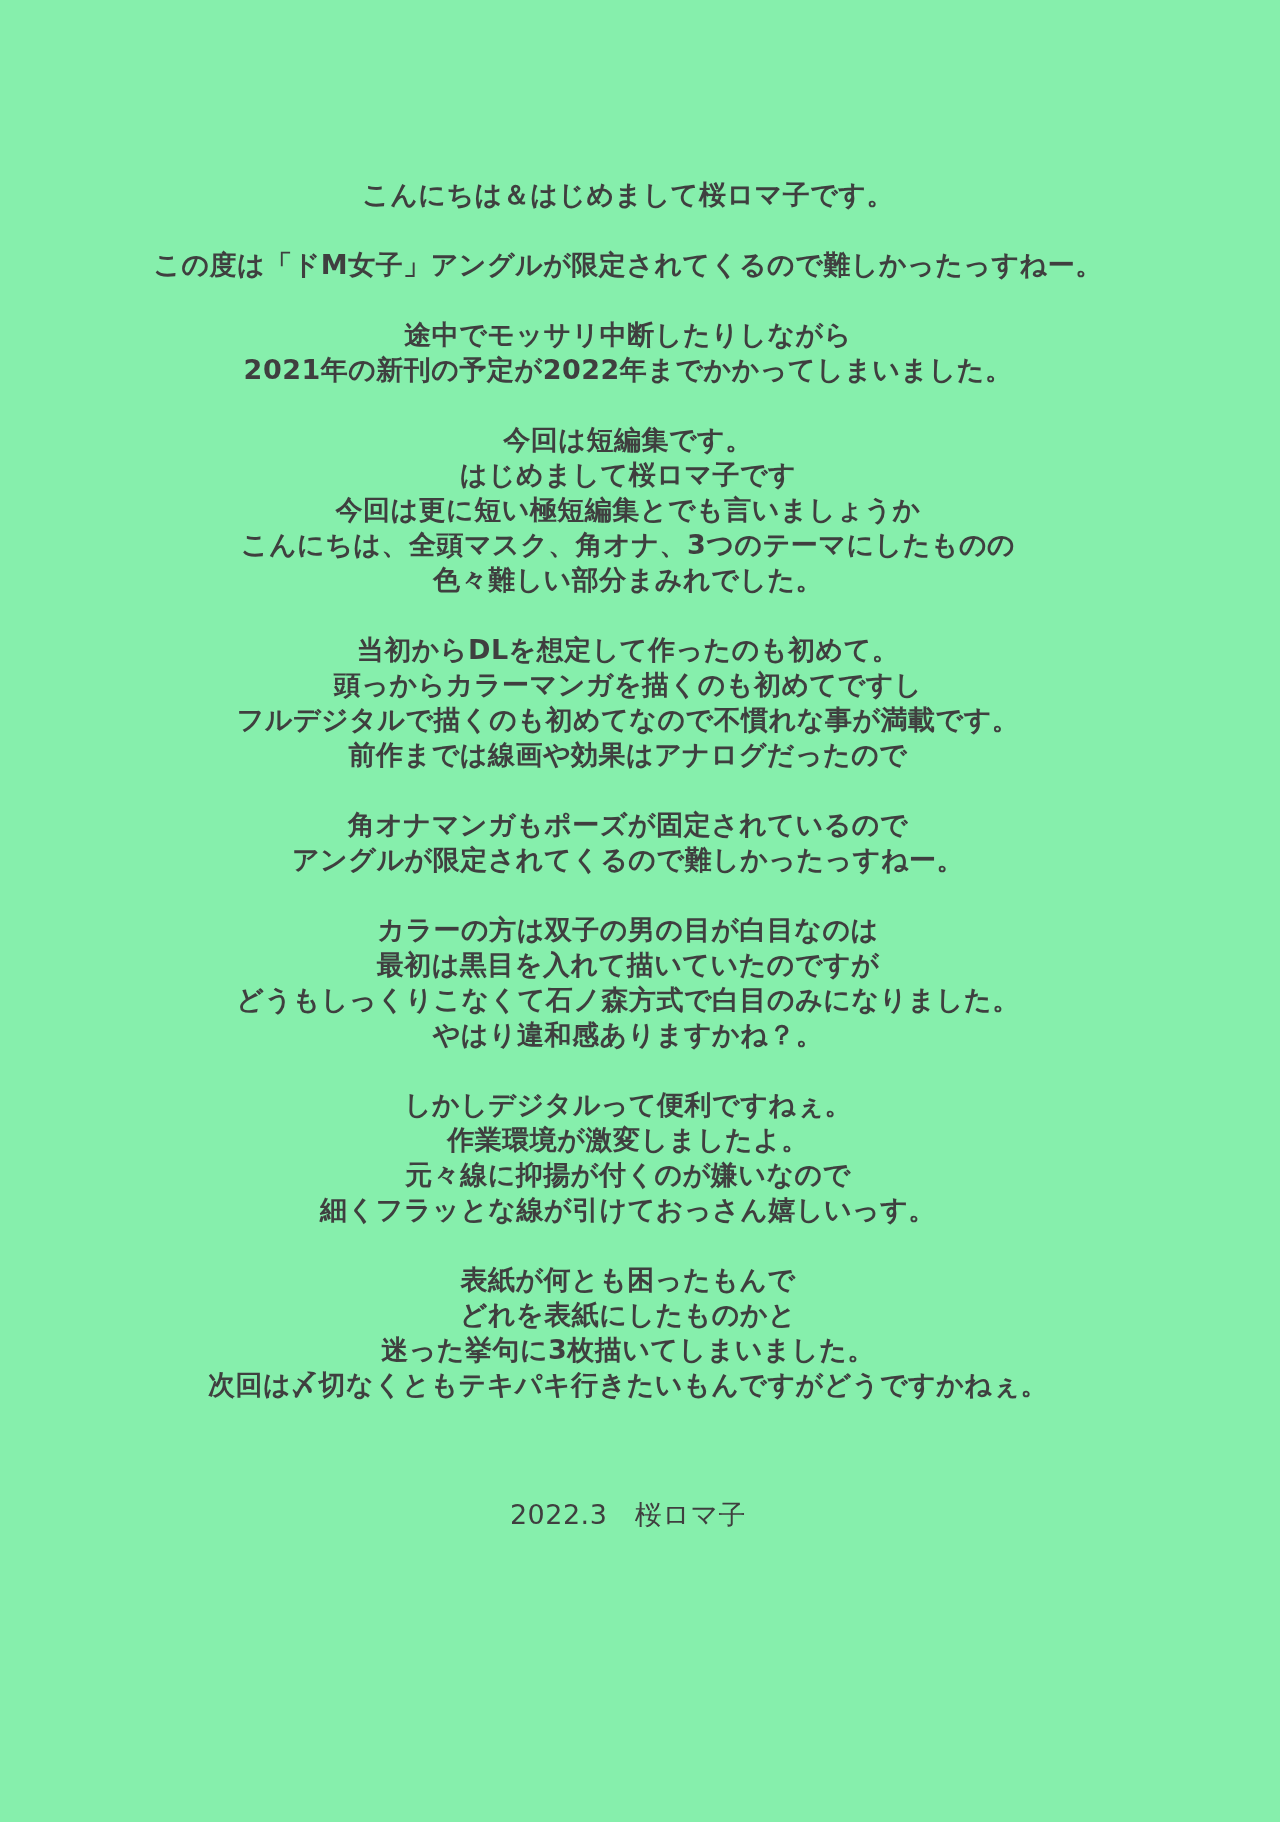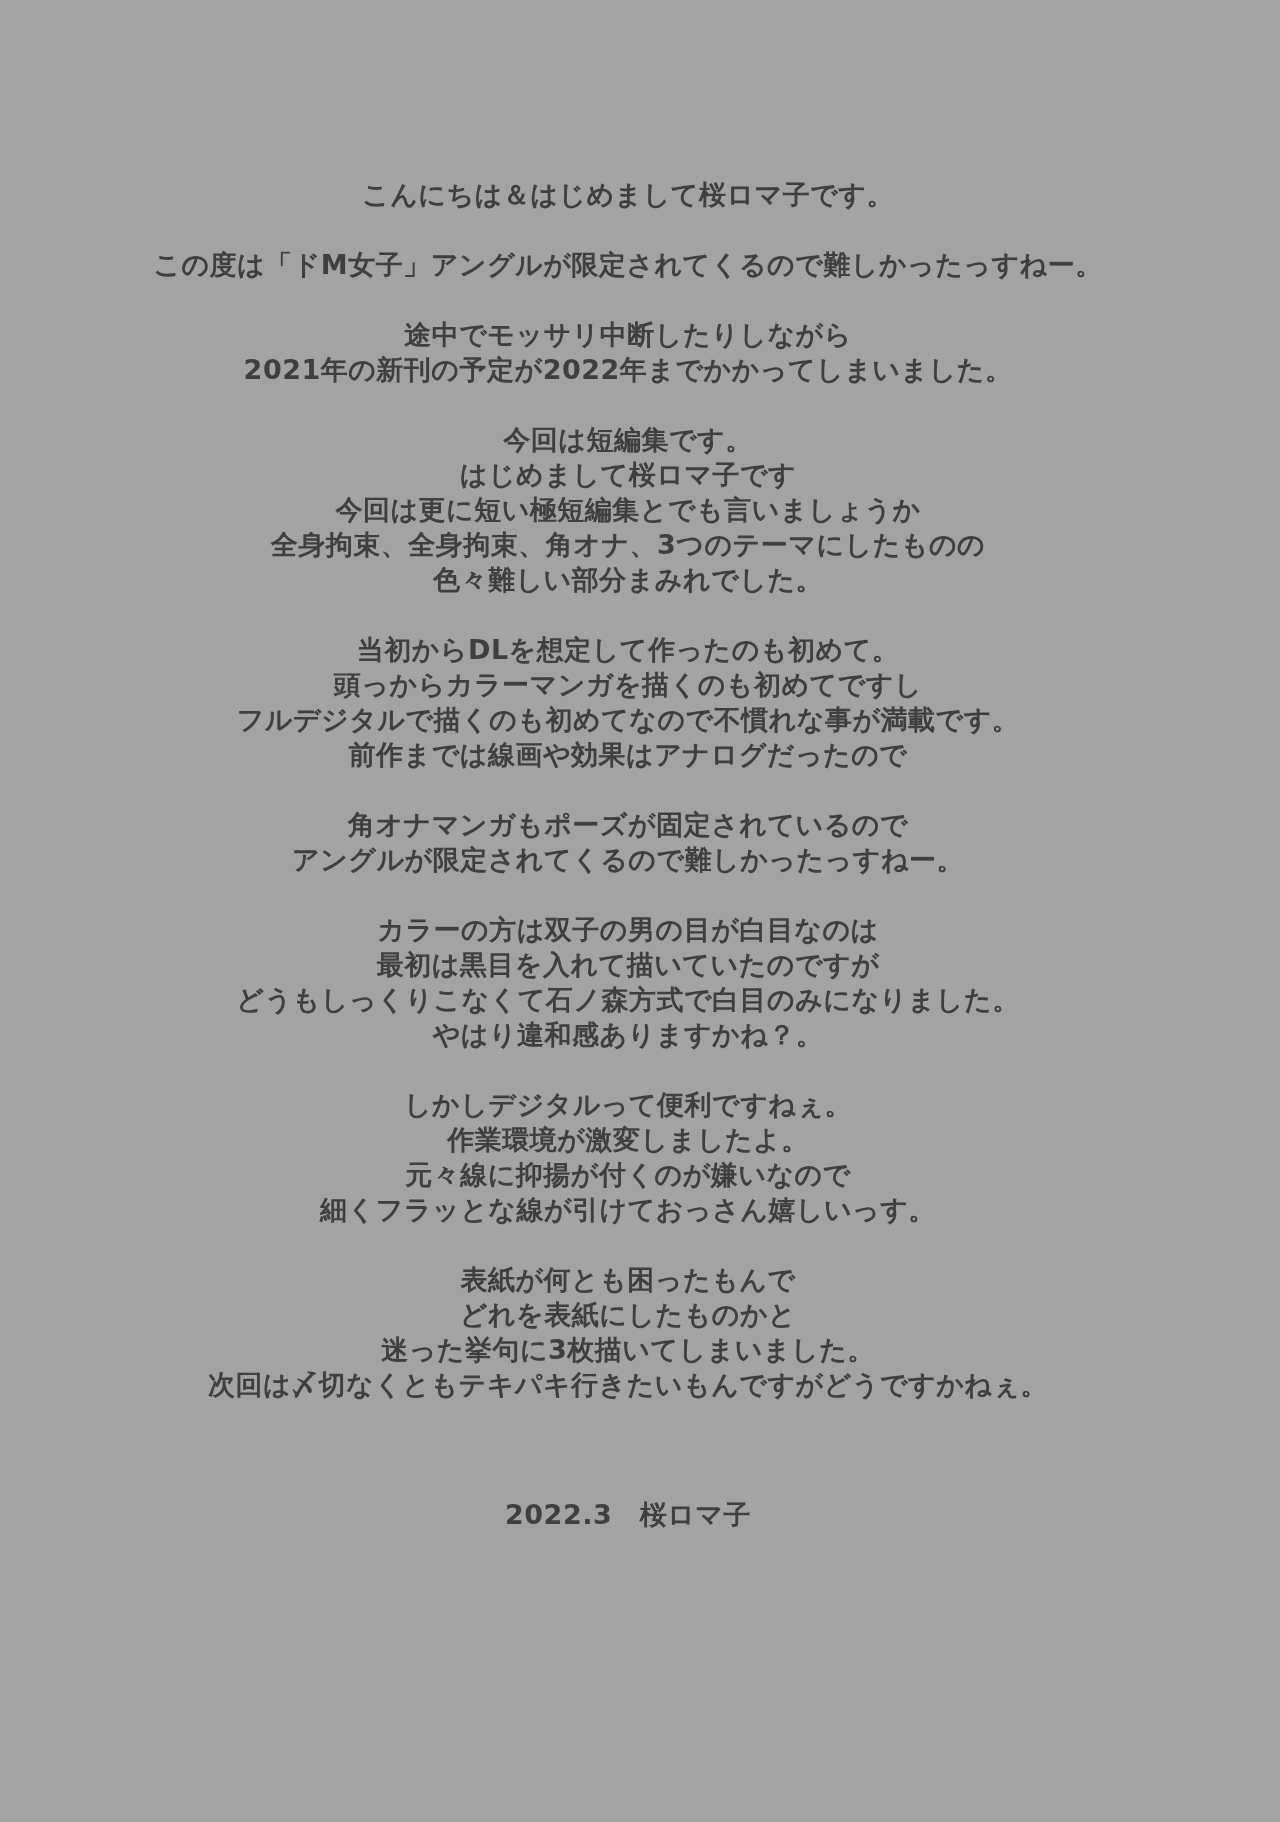--- a/index.html
+++ b/index.html
@@ -4,21 +4,21 @@
 <style>
   html, body {
     margin: 0;
     padding: 0;
     background: #ffffff;
   }
   .page {
     position: relative;
     width: 1280px;
     height: 1822px;
-    background: #a3a3a3;
+    background: #86efac;
     overflow: hidden;
     font-family: "DejaVu Sans", "Liberation Sans", sans-serif;
   }
   .content {
     padding-top: 177px;
     padding-right: 24px; 
     text-align: center;
     color: #3f3f3f;
     font-weight: 700;
     font-size: 27px;
@@ -27,21 +27,21 @@
   }
   .para {
     margin: 0 0 35px 0; 
   }
   .line {
     white-space: nowrap;
   }
   .signature {
     margin-top: 95px; 
     color: #3f3f3f;
-    font-weight: 700;
+    font-weight: 400;
     font-size: 27px;
     line-height: 35px;
   }
 </style>
 </head>
 <body>
 
 <div class="page">
   <div class="content">
 
@@ -55,21 +55,21 @@
 
     <div class="para">
       <div class="line">途中でモッサリ中断したりしながら</div>
       <div class="line">2021年の新刊の予定が2022年までかかってしまいました。</div>
     </div>
 
     <div class="para">
       <div class="line">今回は短編集です。</div>
       <div class="line">はじめまして桜ロマ子です</div>
       <div class="line">今回は更に短い極短編集とでも言いましょうか</div>
-      <div class="line">全身拘束、全身拘束、角オナ、3つのテーマにしたものの</div>
+      <div class="line">こんにちは、全頭マスク、角オナ、3つのテーマにしたものの</div>
       <div class="line">色々難しい部分まみれでした。</div>
     </div>
 
     <div class="para">
       <div class="line">当初からDLを想定して作ったのも初めて。</div>
       <div class="line">頭っからカラーマンガを描くのも初めてですし</div>
       <div class="line">フルデジタルで描くのも初めてなので不慣れな事が満載です。</div>
       <div class="line">前作までは線画や効果はアナログだったので</div>
     </div>
 

